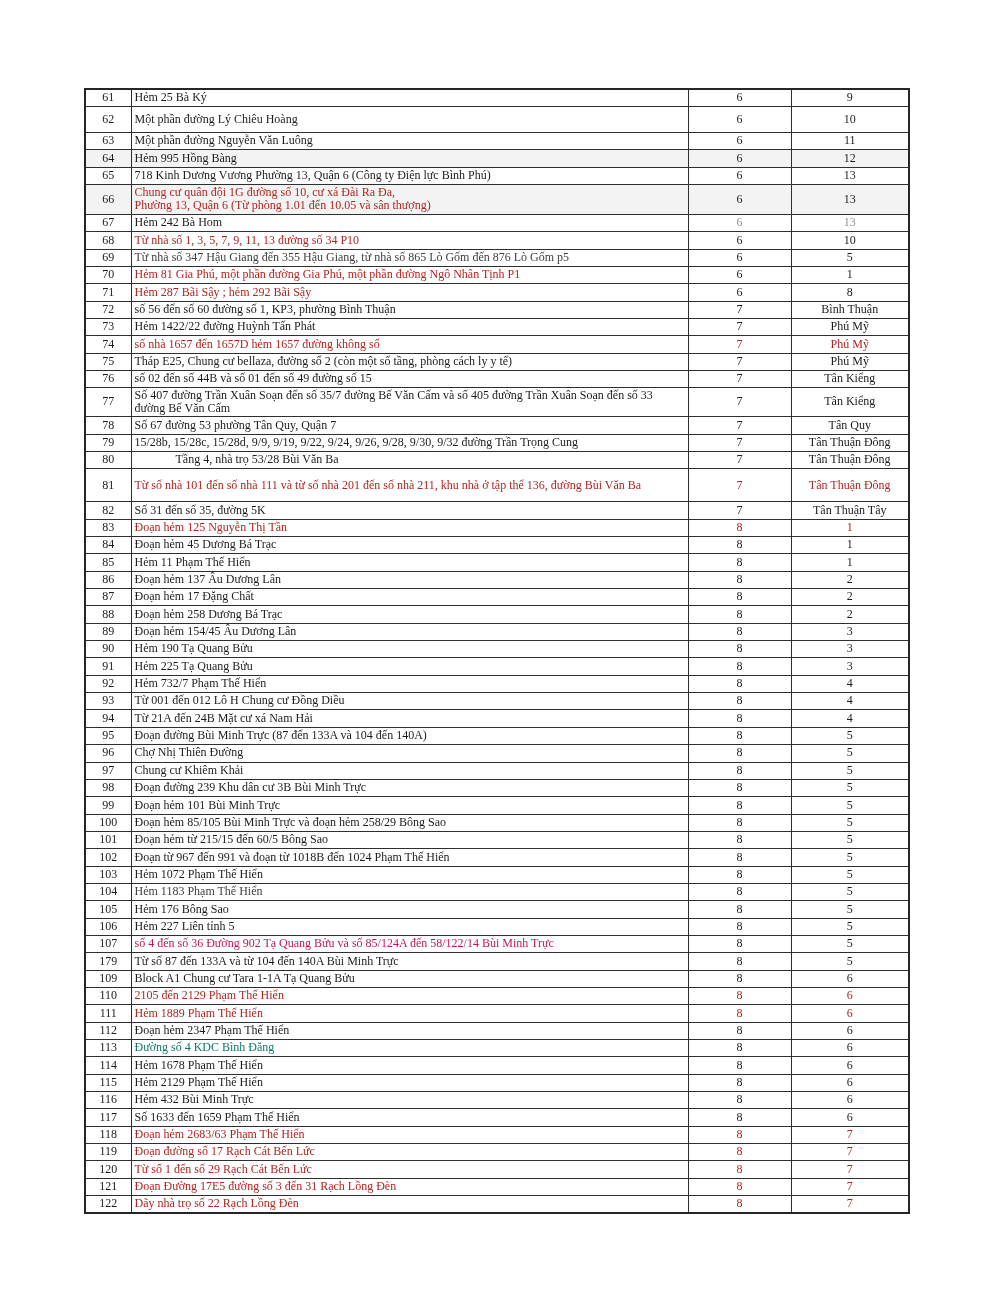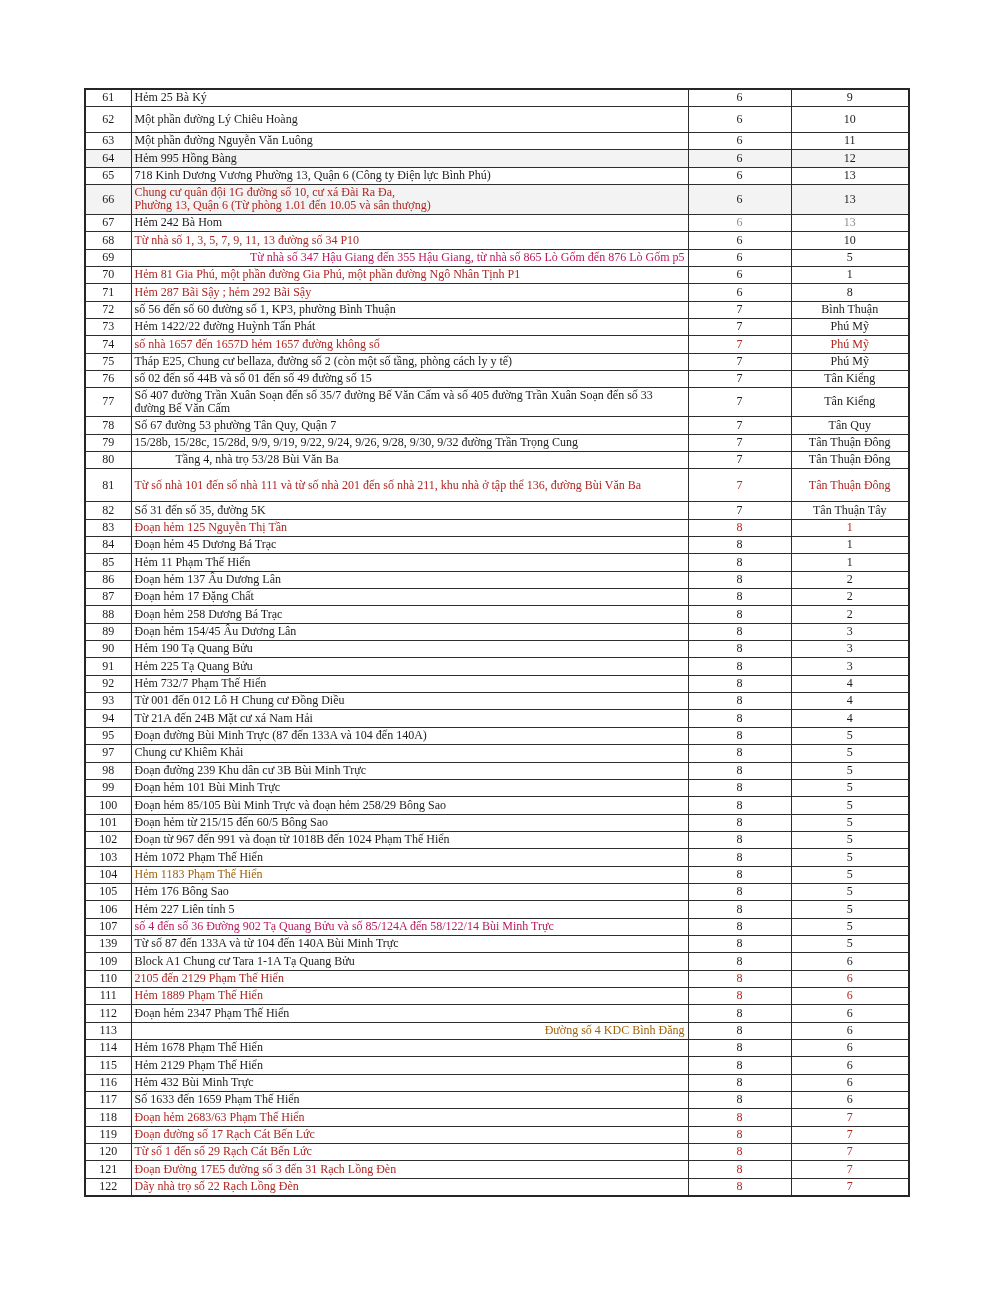--- a/index.html
+++ b/index.html
@@ -86,21 +86,21 @@
       <td class="c-w" style="color: rgb(143, 143, 143);">13</td>
     </tr>
         <tr style="height: 17.35px;">
       <td class="c-no">68</td>
       <td class="c-desc" style="color: rgb(176, 37, 32);">Từ nhà số 1, 3, 5, 7, 9, 11, 13 đường số 34 P10</td>
       <td class="c-q" style="color: rgb(28, 28, 28);">6</td>
       <td class="c-w" style="color: rgb(28, 28, 28);">10</td>
     </tr>
         <tr style="height: 17.35px;">
       <td class="c-no">69</td>
-      <td class="c-desc" style="color: #be185d; text-align: right;">Từ nhà số 347 Hậu Giang đến 355 Hậu Giang, từ nhà số 865 Lò Gốm đến 876 Lò Gốm p5</td>
+      <td class="c-desc" style="color: #404040;">Từ nhà số 347 Hậu Giang đến 355 Hậu Giang, từ nhà số 865 Lò Gốm đến 876 Lò Gốm p5</td>
       <td class="c-q" style="color: rgb(28, 28, 28);">6</td>
       <td class="c-w" style="color: rgb(28, 28, 28);">5</td>
     </tr>
         <tr style="height: 17.35px;">
       <td class="c-no">70</td>
       <td class="c-desc" style="color: rgb(176, 37, 32);">Hẻm 81 Gia Phú, một phần đường Gia Phú, một phần đường Ngô Nhân Tịnh P1</td>
       <td class="c-q" style="color: rgb(28, 28, 28);">6</td>
       <td class="c-w" style="color: rgb(28, 28, 28);">1</td>
     </tr>
         <tr style="height: 17.35px;">
@@ -247,20 +247,26 @@
       <td class="c-q" style="color: rgb(28, 28, 28);">8</td>
       <td class="c-w" style="color: rgb(28, 28, 28);">4</td>
     </tr>
         <tr style="height: 17.35px;">
       <td class="c-no">95</td>
       <td class="c-desc" style="color: rgb(28, 28, 28);">Đoạn đường Bùi Minh Trực (87 đến 133A và 104 đến 140A)</td>
       <td class="c-q" style="color: rgb(28, 28, 28);">8</td>
       <td class="c-w" style="color: rgb(28, 28, 28);">5</td>
     </tr>
         <tr style="height: 17.35px;">
+      <td class="c-no">96</td>
+      <td class="c-desc" style="color: rgb(28, 28, 28);">Chợ Nhị Thiên Đường</td>
+      <td class="c-q" style="color: rgb(28, 28, 28);">8</td>
+      <td class="c-w" style="color: rgb(28, 28, 28);">5</td>
+    </tr>
+        <tr style="height: 17.35px;">
       <td class="c-no">97</td>
       <td class="c-desc" style="color: rgb(28, 28, 28);">Chung cư Khiêm Khải</td>
       <td class="c-q" style="color: rgb(28, 28, 28);">8</td>
       <td class="c-w" style="color: rgb(28, 28, 28);">5</td>
     </tr>
         <tr style="height: 17.35px;">
       <td class="c-no">98</td>
       <td class="c-desc" style="color: rgb(28, 28, 28);">Đoạn đường 239 Khu dân cư 3B Bùi Minh Trực</td>
       <td class="c-q" style="color: rgb(28, 28, 28);">8</td>
       <td class="c-w" style="color: rgb(28, 28, 28);">5</td>
@@ -290,21 +296,21 @@
       <td class="c-w" style="color: rgb(28, 28, 28);">5</td>
     </tr>
         <tr style="height: 17.35px;">
       <td class="c-no">103</td>
       <td class="c-desc" style="color: rgb(28, 28, 28);">Hẻm 1072 Phạm Thế Hiển</td>
       <td class="c-q" style="color: rgb(28, 28, 28);">8</td>
       <td class="c-w" style="color: rgb(28, 28, 28);">5</td>
     </tr>
         <tr style="height: 17.35px;">
       <td class="c-no">104</td>
-      <td class="c-desc" style="color: #a16207;">Hẻm 1183 Phạm Thế Hiển</td>
+      <td class="c-desc" style="color: #404040;">Hẻm 1183 Phạm Thế Hiển</td>
       <td class="c-q" style="color: rgb(28, 28, 28);">8</td>
       <td class="c-w" style="color: rgb(28, 28, 28);">5</td>
     </tr>
         <tr style="height: 17.35px;">
       <td class="c-no">105</td>
       <td class="c-desc" style="color: rgb(28, 28, 28);">Hẻm 176 Bông Sao</td>
       <td class="c-q" style="color: rgb(28, 28, 28);">8</td>
       <td class="c-w" style="color: rgb(28, 28, 28);">5</td>
     </tr>
         <tr style="height: 17.35px;">
@@ -313,21 +319,21 @@
       <td class="c-q" style="color: rgb(28, 28, 28);">8</td>
       <td class="c-w" style="color: rgb(28, 28, 28);">5</td>
     </tr>
         <tr style="height: 17.35px;">
       <td class="c-no">107</td>
       <td class="c-desc" style="color: #be185d;">số 4 đến số 36 Đường 902 Tạ Quang Bửu và số 85/124A đến 58/122/14 Bùi Minh Trực</td>
       <td class="c-q" style="color: rgb(28, 28, 28);">8</td>
       <td class="c-w" style="color: rgb(28, 28, 28);">5</td>
     </tr>
         <tr style="height: 17.35px;">
-      <td class="c-no">139</td>
+      <td class="c-no">179</td>
       <td class="c-desc" style="color: rgb(28, 28, 28);">Từ số 87 đến 133A và từ 104 đến 140A Bùi Minh Trực</td>
       <td class="c-q" style="color: rgb(28, 28, 28);">8</td>
       <td class="c-w" style="color: rgb(28, 28, 28);">5</td>
     </tr>
         <tr style="height: 17.35px;">
       <td class="c-no">109</td>
       <td class="c-desc" style="color: rgb(28, 28, 28);">Block A1 Chung cư Tara 1-1A Tạ Quang Bửu</td>
       <td class="c-q" style="color: rgb(28, 28, 28);">8</td>
       <td class="c-w" style="color: rgb(28, 28, 28);">6</td>
     </tr>
@@ -344,21 +350,21 @@
       <td class="c-w" style="color: rgb(176, 37, 32);">6</td>
     </tr>
         <tr style="height: 17.35px;">
       <td class="c-no">112</td>
       <td class="c-desc" style="color: rgb(28, 28, 28);">Đoạn hẻm 2347 Phạm Thế Hiển</td>
       <td class="c-q" style="color: rgb(28, 28, 28);">8</td>
       <td class="c-w" style="color: rgb(28, 28, 28);">6</td>
     </tr>
         <tr style="height: 17.35px;">
       <td class="c-no">113</td>
-      <td class="c-desc" style="color: #a16207; text-align: right;">Đường số 4 KDC Bình Đăng</td>
+      <td class="c-desc" style="color: #0f766e;">Đường số 4 KDC Bình Đăng</td>
       <td class="c-q" style="color: rgb(28, 28, 28);">8</td>
       <td class="c-w" style="color: rgb(28, 28, 28);">6</td>
     </tr>
         <tr style="height: 17.35px;">
       <td class="c-no">114</td>
       <td class="c-desc" style="color: rgb(28, 28, 28);">Hẻm 1678 Phạm Thế Hiển</td>
       <td class="c-q" style="color: rgb(28, 28, 28);">8</td>
       <td class="c-w" style="color: rgb(28, 28, 28);">6</td>
     </tr>
         <tr style="height: 17.35px;">

